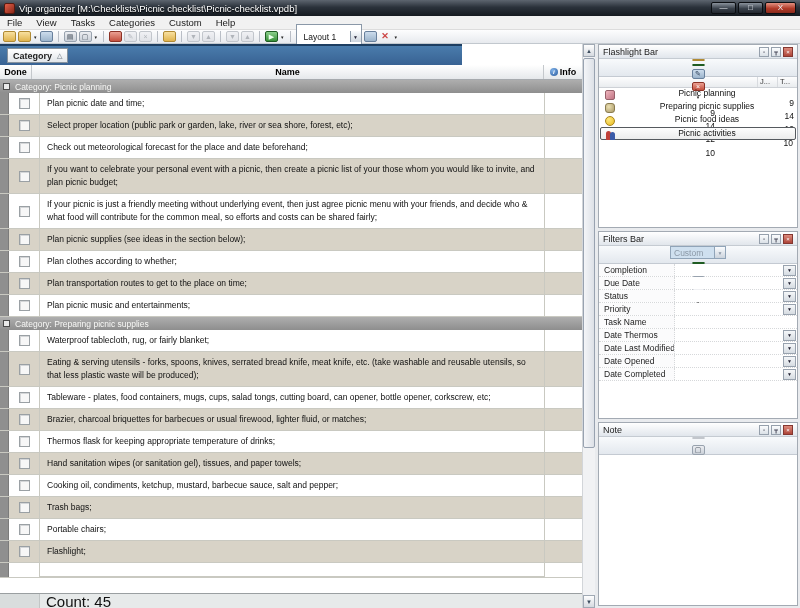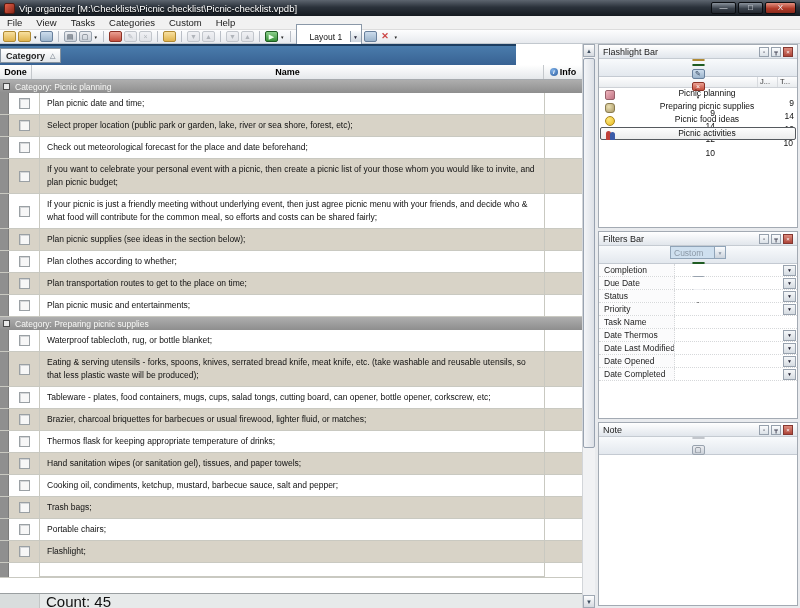--- a/index.html
+++ b/index.html
@@ -32,29 +32,29 @@
   .tone-yellow   { background:linear-gradient(#f8e0a0,#e0b44e); border:1px solid #b08a34; color:#6a4a10; }
   .tone-blue     { background:linear-gradient(#ccdcec,#9cb4cc); border:1px solid #68809c; color:#2a3c55; }
   .tone-gray     { background:linear-gradient(#eceef2,#cad0d8); border:1px solid #98a2ae; color:#4a5460; }
   .tone-red      { background:linear-gradient(#eba092,#c4503e); border:1px solid #8c3226; color:#fff; }
   .tone-green    { background:linear-gradient(#8cd08c,#389038); border:1px solid #1f5c22; color:#eaffea; }
   .tone-disabled { background:linear-gradient(#f0f1f4,#e0e2e7); border:1px solid #c2c6cc; color:#b0b4ba; }
   .tone-plain    { background:none; border:none; color:#c44; font-weight:bold; font-size:9px; }
   .tsep { width:1px; height:11px; background:#b9bec6; margin:0 3px; }
   .tdrop { font-size:5px; color:#222; padding:0 1px; align-self:center; }
   .combo { height:26px; width:66px; background:#fff; border:1px solid #8a98a8;
-    display:flex; align-items:center; font-size:8.5px; color:#111; padding-left:13px; }
+    display:flex; align-items:center; font-size:8.5px; color:#111; padding-left:7px; }
   .combo .cbtn { margin-left:auto; width:11px; height:11px; font-size:5px; color:#223;
     background:linear-gradient(#fafcfe,#ccd4dd); border-left:1px solid #8a98a8;
     display:flex; align-items:center; justify-content:center; }
 
   
   .mainlist { position:absolute; left:0; top:44px; width:595px; height:564px; background:#fff; }
-  .groupband { height:21px; width:516px; background:linear-gradient(#4a7cac,#386293);
-    border-top:2px solid #1d3e61; display:flex; align-items:center; }
+  .groupband { height:21px; width:462px; background:linear-gradient(#4a7cac,#386293);
+    border-top:2px solid #1d3e61; display:flex; align-items:center; padding-left:7px; }
   .groupbtn { height:15px; background:linear-gradient(#ffffff,#e2e6ea); border:1px solid #86929e;
     display:flex; align-items:center; gap:5px; font-size:9px; font-weight:bold; color:#222; padding:0 5px; }
   .sorttri { font-size:7px; color:#9aa2aa; }
   .colheader { height:15px; width:582px; display:flex; background:linear-gradient(#ffffff,#e5e8eb);
     border-bottom:1px solid #a6aaae; font-size:9px; font-weight:bold; color:#000; }
   .h-done { width:32px; display:flex; align-items:center; justify-content:center; border-right:1px solid #c4c8cc; }
   .h-name { flex:1; display:flex; align-items:center; justify-content:center; border-right:1px solid #c4c8cc; }
   .h-info { width:38px; display:flex; align-items:center; justify-content:center; gap:2px; }
   .info-dot { width:8px; height:8px; border-radius:50%; background:radial-gradient(circle at 35% 30%,#7db0e8,#2b5c9e);
     color:#fff; font-size:6px; line-height:8px; text-align:center; font-style:italic; }
@@ -283,21 +283,21 @@
         </div>
         <div class="catband">
           <span class="cbox"></span>
           <span>Category: Preparing picnic supplies</span>
         </div>
         <div class="trow">
           <span class="strip"></span>
           <span class="cdone">
             <span class="checkbox"></span>
           </span>
-          <span class="cname">Waterproof tablecloth, rug, or bottle blanket;</span>
+          <span class="cname">Waterproof tablecloth, rug, or fairly blanket;</span>
           <span class="cinfo"></span>
         </div>
         <div class="trow beige">
           <span class="strip"></span>
           <span class="cdone">
             <span class="checkbox"></span>
           </span>
           <span class="cname">Eating &amp; serving utensils - forks, spoons, knives, serrated bread knife, meat knife, etc. (take washable and reusable utensils, so that less plastic waste will be produced);</span>
           <span class="cinfo"></span>
         </div>

